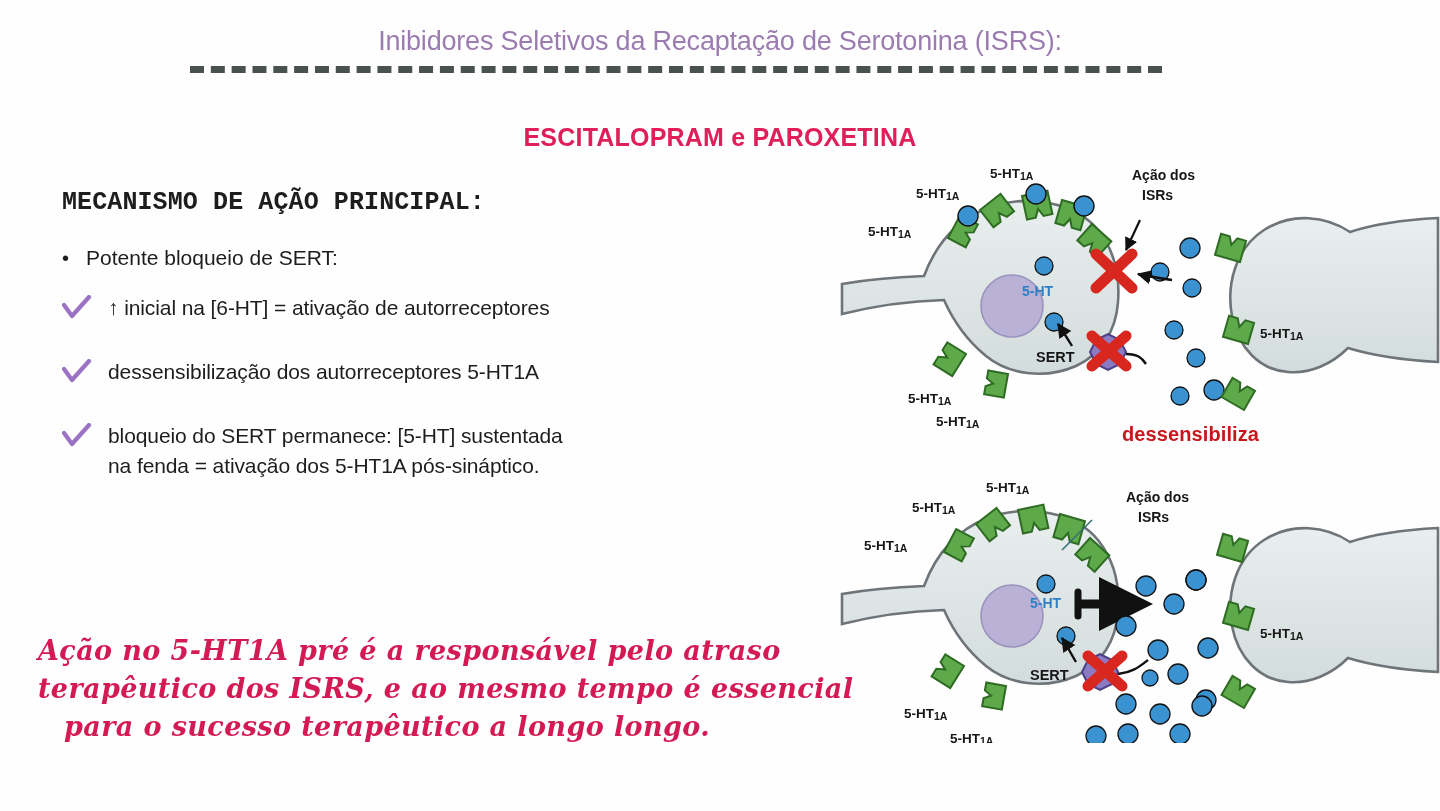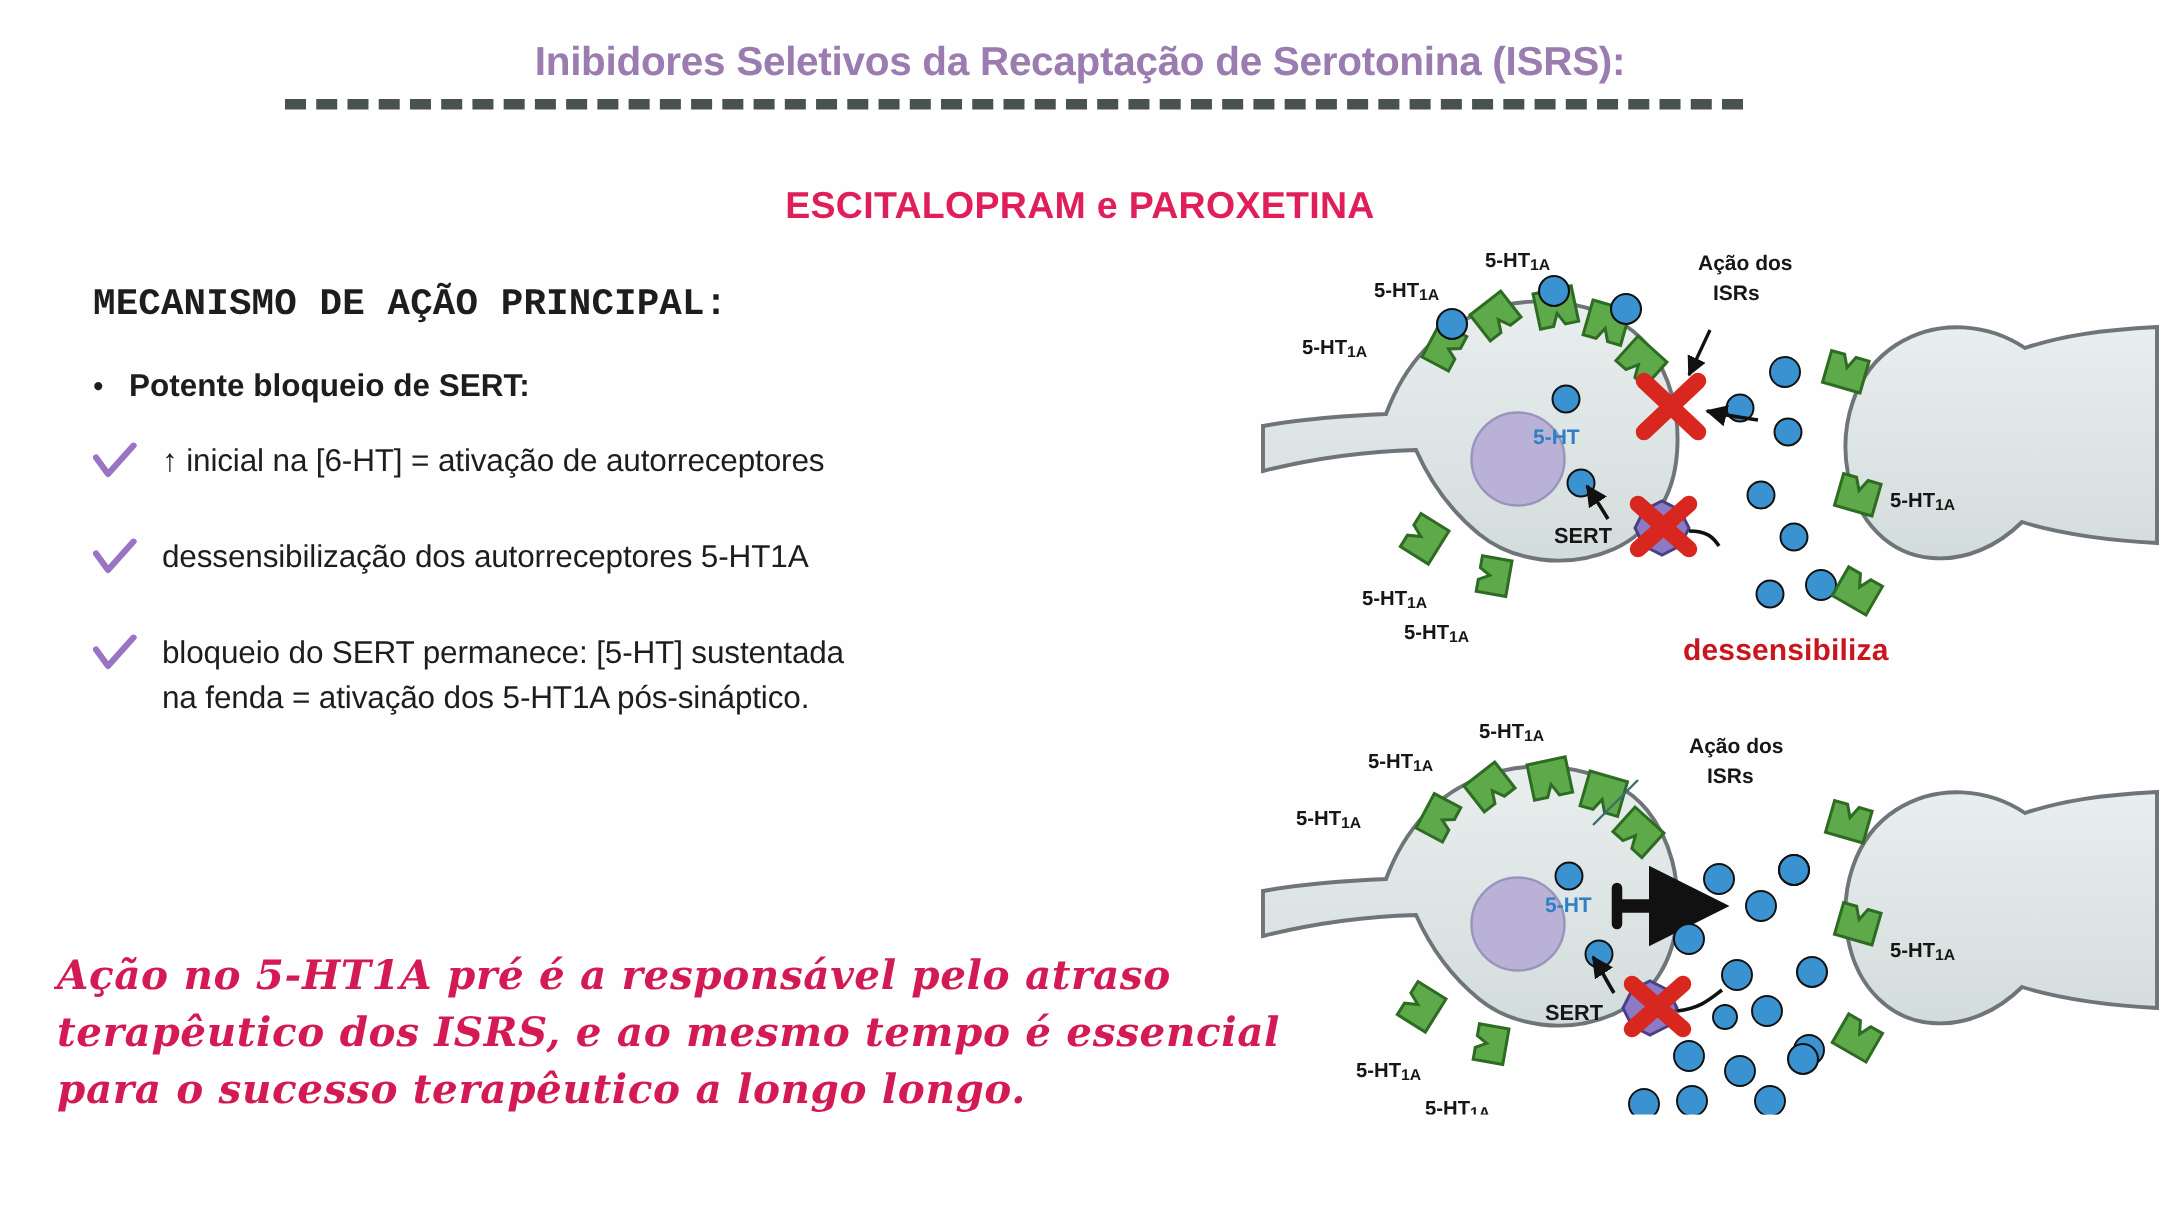--- a/index.html
+++ b/index.html
@@ -16,21 +16,21 @@
     width: 1440px; height: 811px;
     background: #fefefe;
   }
 
   
   .title {
     position: absolute;
     top: 26px; left: 0; width: 1440px;
     text-align: center;
     font-size: 27px;
-    font-weight: 700;
+    font-weight: 400;
     letter-spacing: -0.2px;
     color: #9b7cb0;
   }
   .title-rule {
     position: absolute;
     top: 66px; left: 190px; width: 972px;
     height: 0;
     border-top: 7px dashed #4a5250;
   }
   .subtitle {
@@ -64,21 +64,21 @@
   .bullet-dot {
     width: 24px;
     flex: 0 0 24px;
     font-size: 20px;
     line-height: 26px;
     color: #1d1d1d;
     text-align: left;
   }
   .bullet-label {
     font-size: 21px;
-    font-weight: 700;
+    font-weight: 400;
     color: #1d1d1d;
     line-height: 26px;
   }
 
   .check-list { margin: 18px 0 0 0; padding: 0; }
   .check-row {
     display: flex;
     align-items: flex-start;
     margin: 0 0 34px 0;
   }
@@ -92,21 +92,21 @@
     font-size: 21px;
     line-height: 30px;
     color: #1d1d1d;
     letter-spacing: -0.1px;
   }
 
   
   .script-quote {
     position: absolute;
     left: 38px; top: 632px; width: 672px;
-    text-align: left;
+    text-align: right;
     color: #d41a55;
     font-family: "DejaVu Serif", serif;
     font-style: italic;
     font-weight: 700;
     font-size: 27px;
     line-height: 38px;
     letter-spacing: 0.4px;
   }
   .script-quote .ln { display: block; white-space: nowrap; }
 

